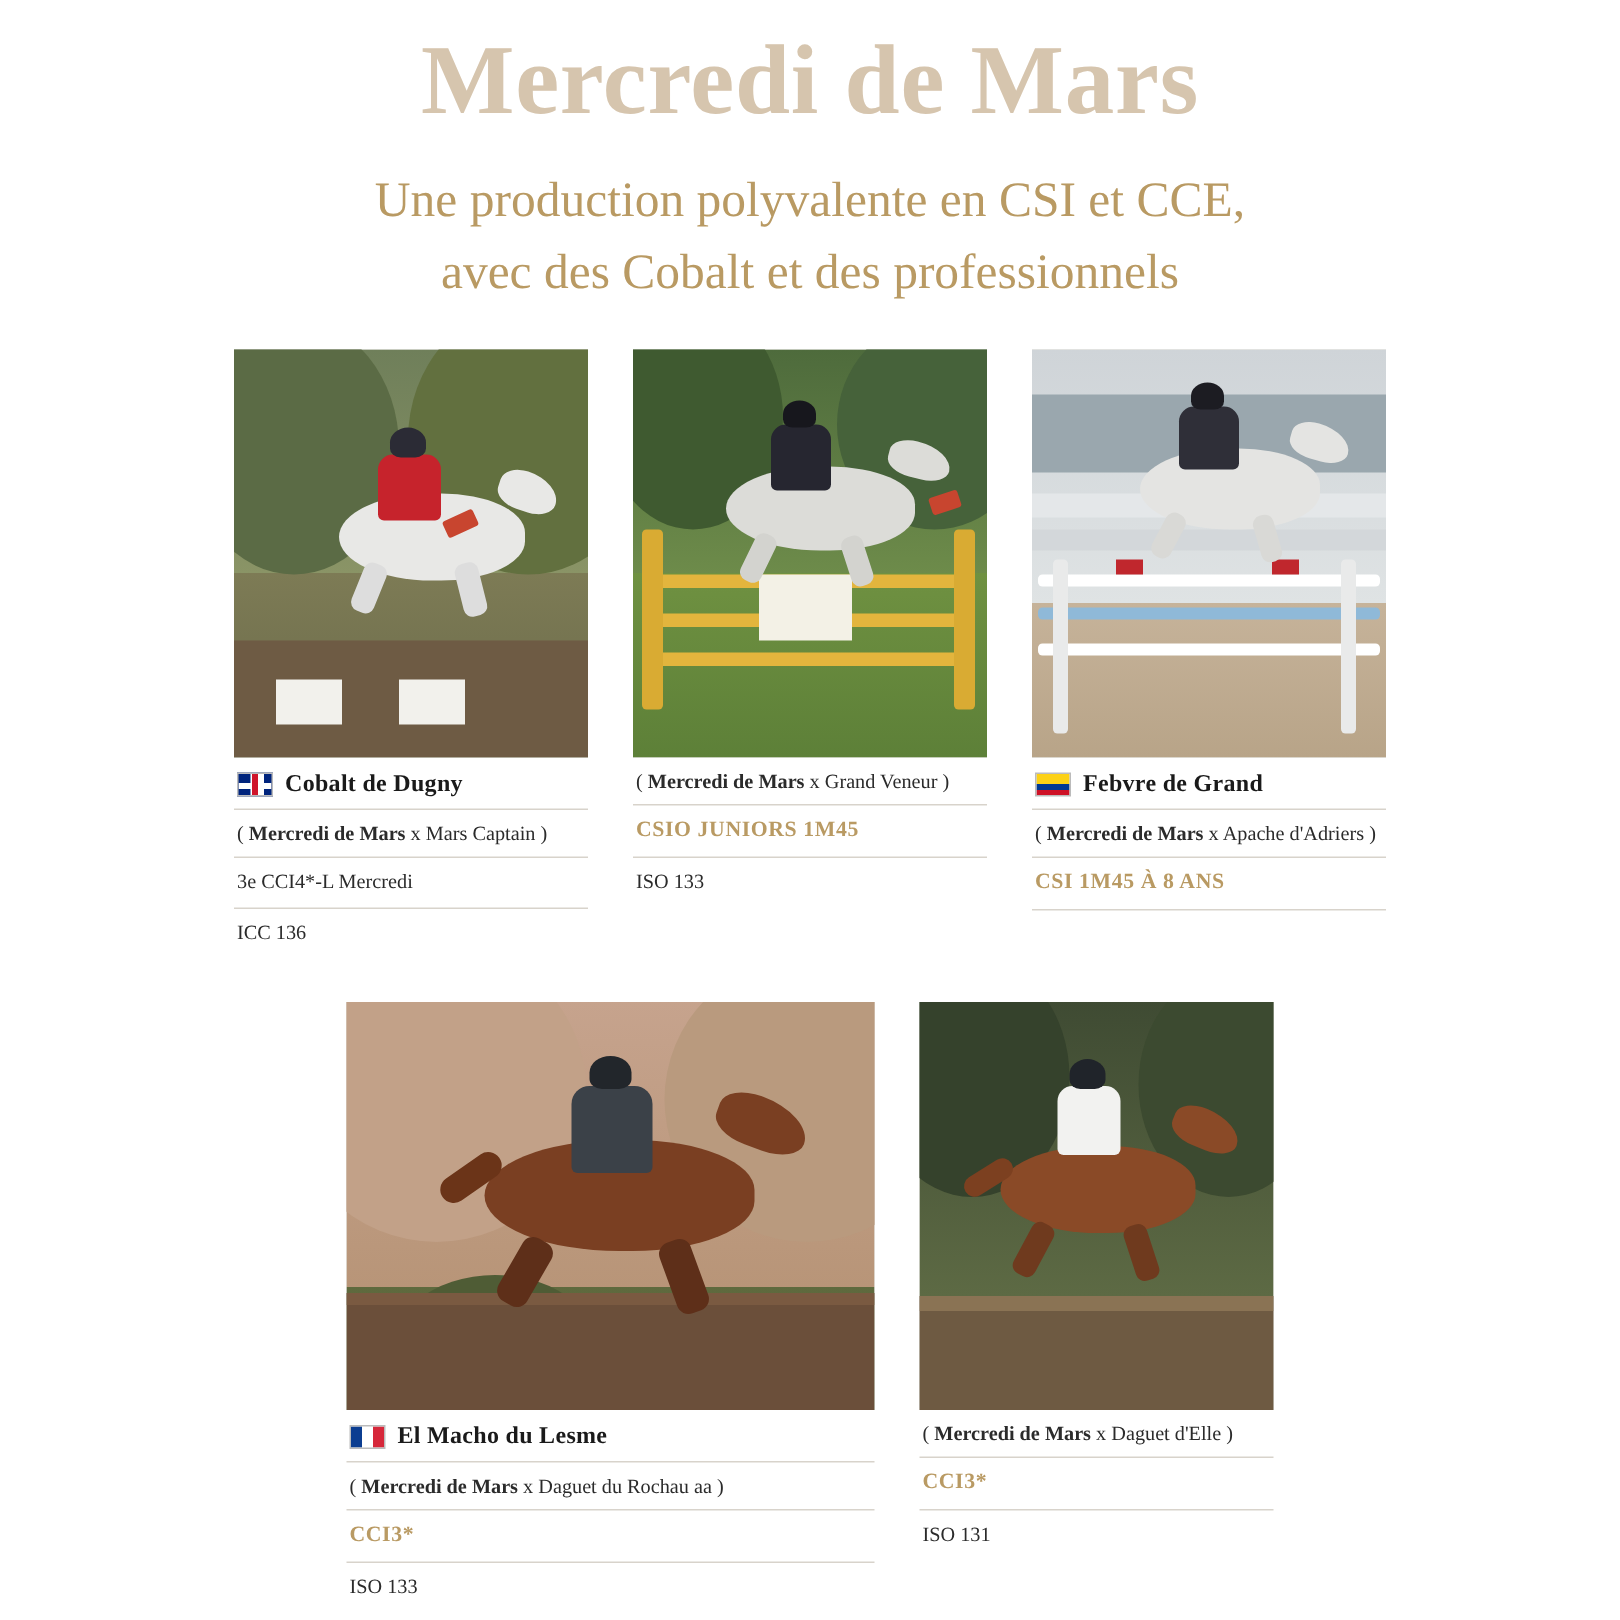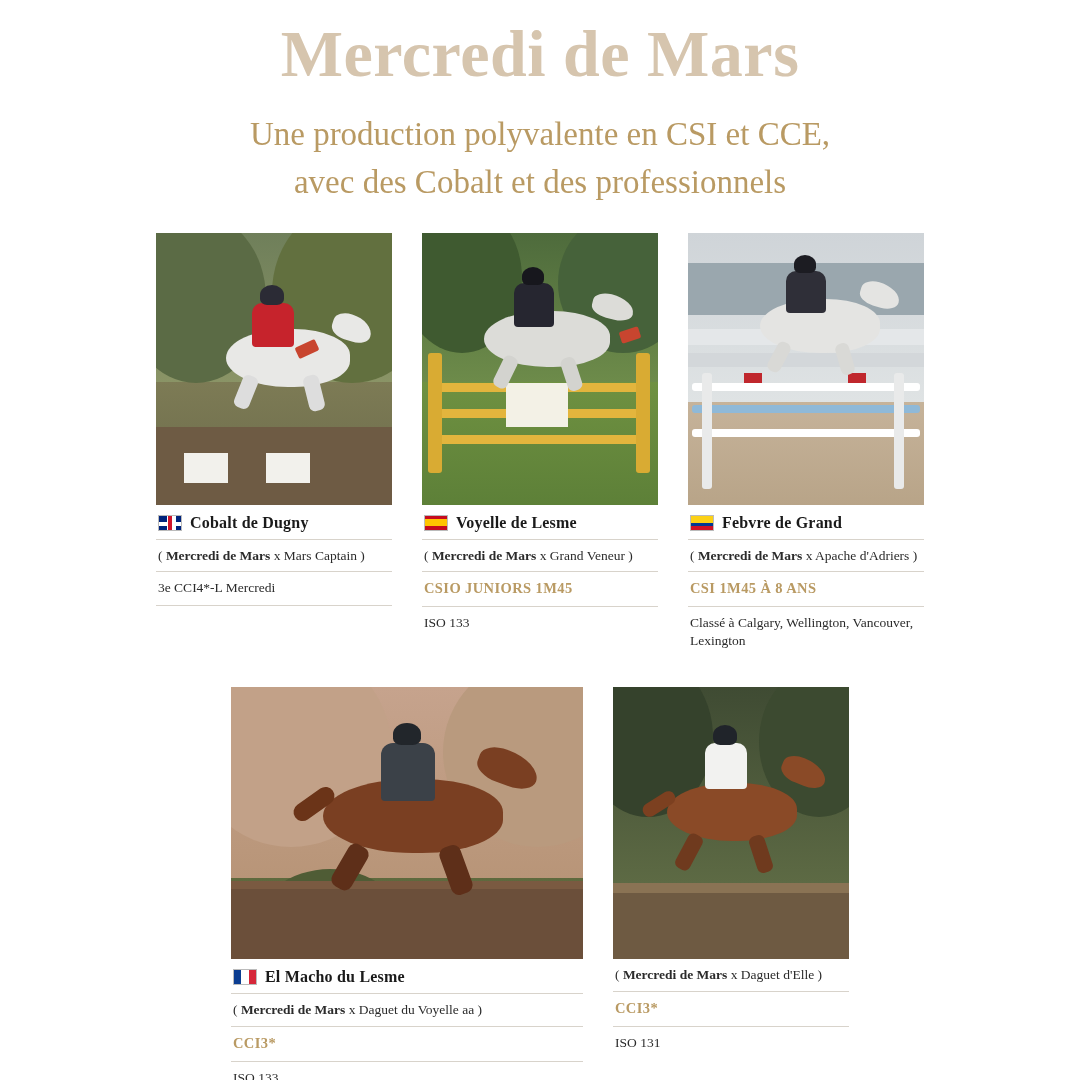--- a/index.html
+++ b/index.html
@@ -167,20 +167,21 @@
         <div style="position:absolute;left:140px;top:110px;width:22px;height:12px;background:#c8452f;border-radius:2px;transform:rotate(-25deg);"></div>
       </div>
       <div class="name-line">
         <span class="flag flag-gb"></span>
         <span class="horse-name">Cobalt de Dugny</span>
       </div>
       <div class="pedigree">
         <span>( </span><b>Mercredi de Mars</b><span> x Mars Captain</span><span> )</span>
       </div>
       <div class="result">3e CCI4*-L Mercredi</div>
+      <div class="result last">ICC 136</div>
     </div>
 
     <div class="card">
       <div class="photo">
         <div class="sky" style="background:linear-gradient(#4e6b3c,#6d8b4a);"></div>
         <div class="ground" style="background:linear-gradient(#6f9141,#5d8038);"></div>
         <div class="blob" style="left:-20px;top:-30px;width:120px;height:150px;background:#3f5a30;"></div>
         <div class="blob" style="right:-30px;top:-20px;width:130px;height:140px;background:#46623a;"></div>
         <div class="rail" style="left:8px;top:150px;width:220px;height:9px;background:#e3b53d;"></div>
         <div class="rail" style="left:8px;top:176px;width:220px;height:9px;background:#e3b53d;"></div>
@@ -188,24 +189,20 @@
         <div class="rail" style="left:6px;top:120px;width:14px;height:120px;background:#d9ab33;"></div>
         <div class="rail" style="left:214px;top:120px;width:14px;height:120px;background:#d9ab33;"></div>
         <div style="position:absolute;left:84px;top:150px;width:62px;height:44px;background:#f3f1e6;"></div>
         <div class="horse-body" style="left:62px;top:78px;width:126px;height:56px;background:#dcdcd8;"></div>
         <div style="position:absolute;left:170px;top:62px;width:42px;height:24px;background:#dcdcd8;border-radius:40% 60% 40% 40%;transform:rotate(14deg);"></div>
         <div style="position:absolute;left:92px;top:50px;width:40px;height:44px;background:#262630;border-radius:10px 10px 4px 4px;"></div>
         <div style="position:absolute;left:100px;top:34px;width:22px;height:18px;background:#17171d;border-radius:50% 50% 30% 30%;"></div>
         <div style="position:absolute;left:76px;top:122px;width:15px;height:34px;background:#d3d3cf;border-radius:6px;transform:rotate(26deg);"></div>
         <div style="position:absolute;left:142px;top:124px;width:15px;height:34px;background:#d3d3cf;border-radius:6px;transform:rotate(-18deg);"></div>
         <div style="position:absolute;left:198px;top:96px;width:20px;height:12px;background:#c8452f;border-radius:2px;transform:rotate(-18deg);"></div>
-      </div>
-      <div class="name-line">
-        <span class="flag flag-es"></span>
-        <span class="horse-name">Voyelle de Lesme</span>
       </div>
       <div class="pedigree">
         <span>( </span><b>Mercredi de Mars</b><span> x Grand Veneur</span><span> )</span>
       </div>
       <div class="result gold">CSIO JUNIORS 1M45</div>
       <div class="result last">ISO 133</div>
     </div>
 
     <div class="card">
       <div class="photo">
@@ -229,21 +226,20 @@
         <div style="position:absolute;left:150px;top:110px;width:14px;height:32px;background:#d9d9d6;border-radius:6px;transform:rotate(-16deg);"></div>
       </div>
       <div class="name-line">
         <span class="flag flag-co"></span>
         <span class="horse-name">Febvre de Grand</span>
       </div>
       <div class="pedigree">
         <span>( </span><b>Mercredi de Mars</b><span> x Apache d'Adriers</span><span> )</span>
       </div>
       <div class="result gold">CSI 1M45 À 8 ANS</div>
-      <div class="result last">Classé à Calgary, Wellington, Vancouver, Lexington</div>
     </div>
 
   </div>
 
   <div class="grid-row row-two">
 
     <div class="card wide">
       <div class="photo">
         <div class="sky" style="background:linear-gradient(#c6a38d,#b89578);height:70%;"></div>
         <div class="ground" style="background:linear-gradient(#5f6a3e,#4d5a33);height:30%;"></div>
@@ -257,21 +253,21 @@
         <div style="position:absolute;left:162px;top:36px;width:28px;height:22px;background:#22262b;border-radius:50% 50% 30% 30%;"></div>
         <div style="position:absolute;left:108px;top:156px;width:22px;height:48px;background:#5e2f19;border-radius:8px;transform:rotate(30deg);"></div>
         <div style="position:absolute;left:214px;top:158px;width:22px;height:50px;background:#5e2f19;border-radius:8px;transform:rotate(-20deg);"></div>
         <div style="position:absolute;left:60px;top:108px;width:46px;height:18px;background:#6b3418;border-radius:10px;transform:rotate(-35deg);"></div>
       </div>
       <div class="name-line">
         <span class="flag flag-fr"></span>
         <span class="horse-name">El Macho du Lesme</span>
       </div>
       <div class="pedigree">
-        <span>( </span><b>Mercredi de Mars</b><span> x Daguet du Voyelle aa</span><span> )</span>
+        <span>( </span><b>Mercredi de Mars</b><span> x Daguet du Rochau aa</span><span> )</span>
       </div>
       <div class="result gold">CCI3*</div>
       <div class="result last">ISO 133</div>
     </div>
 
     <div class="card">
       <div class="photo">
         <div class="sky" style="background:linear-gradient(#3f4b33,#5d6a44);height:72%;"></div>
         <div class="ground" style="background:linear-gradient(#6e6248,#5b5139);height:28%;"></div>
         <div class="blob" style="left:-30px;top:-30px;width:130px;height:160px;background:#35422c;"></div>

